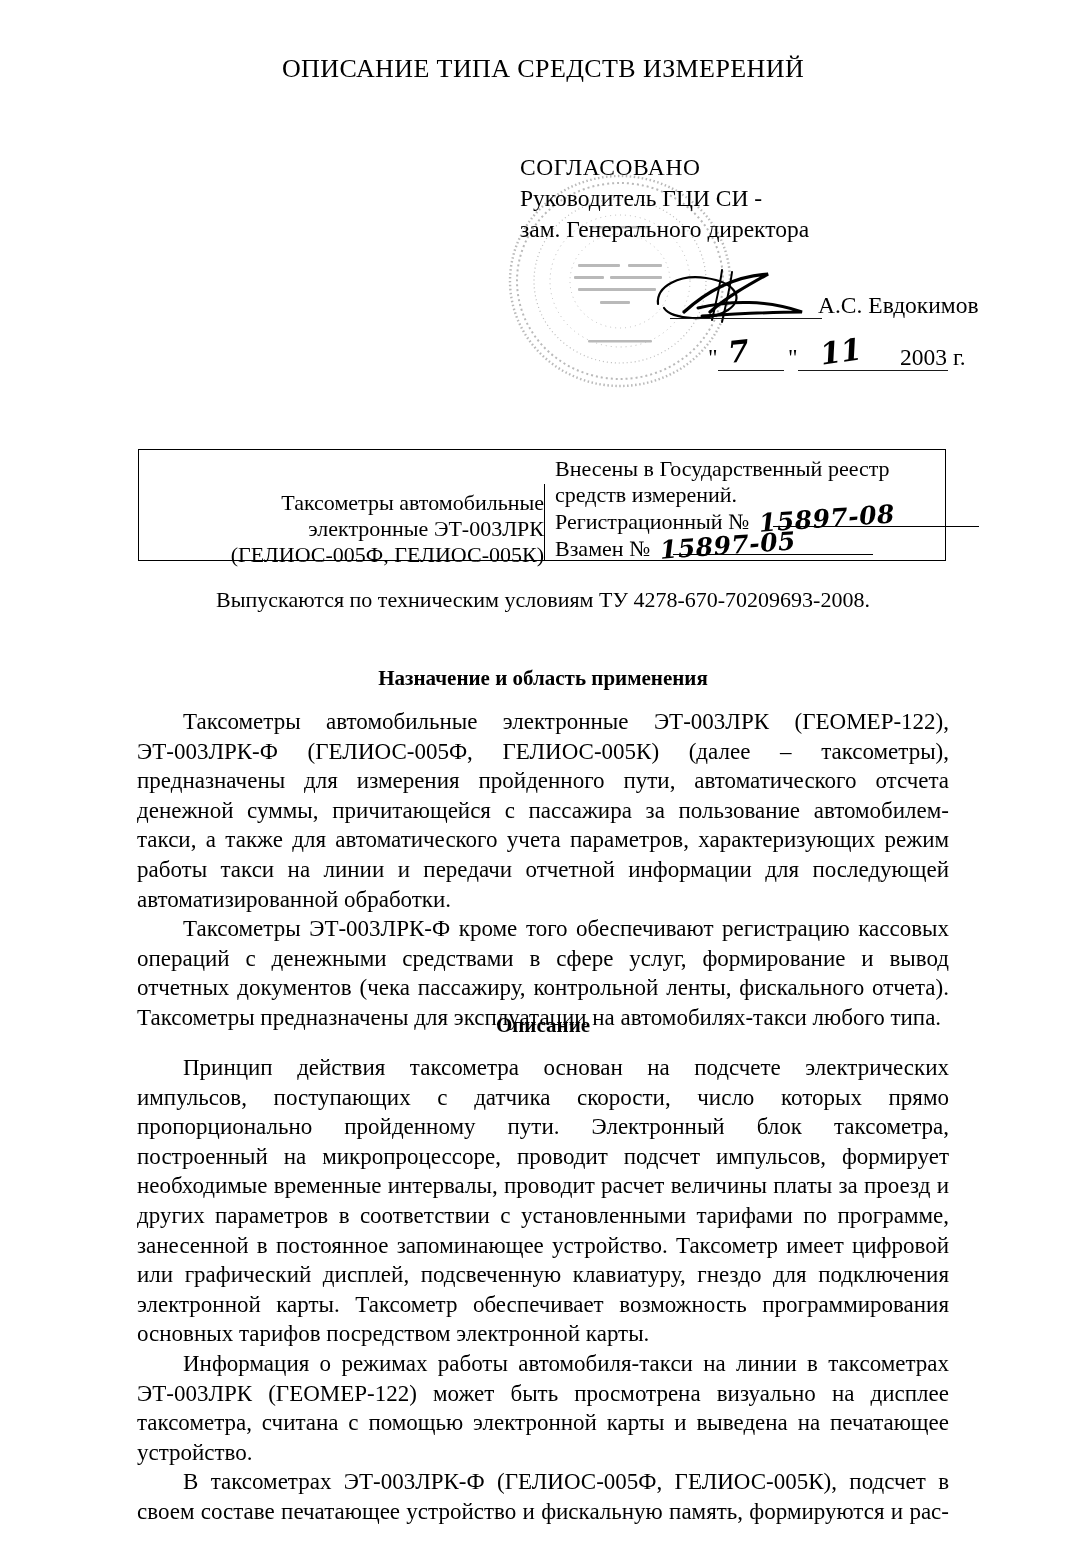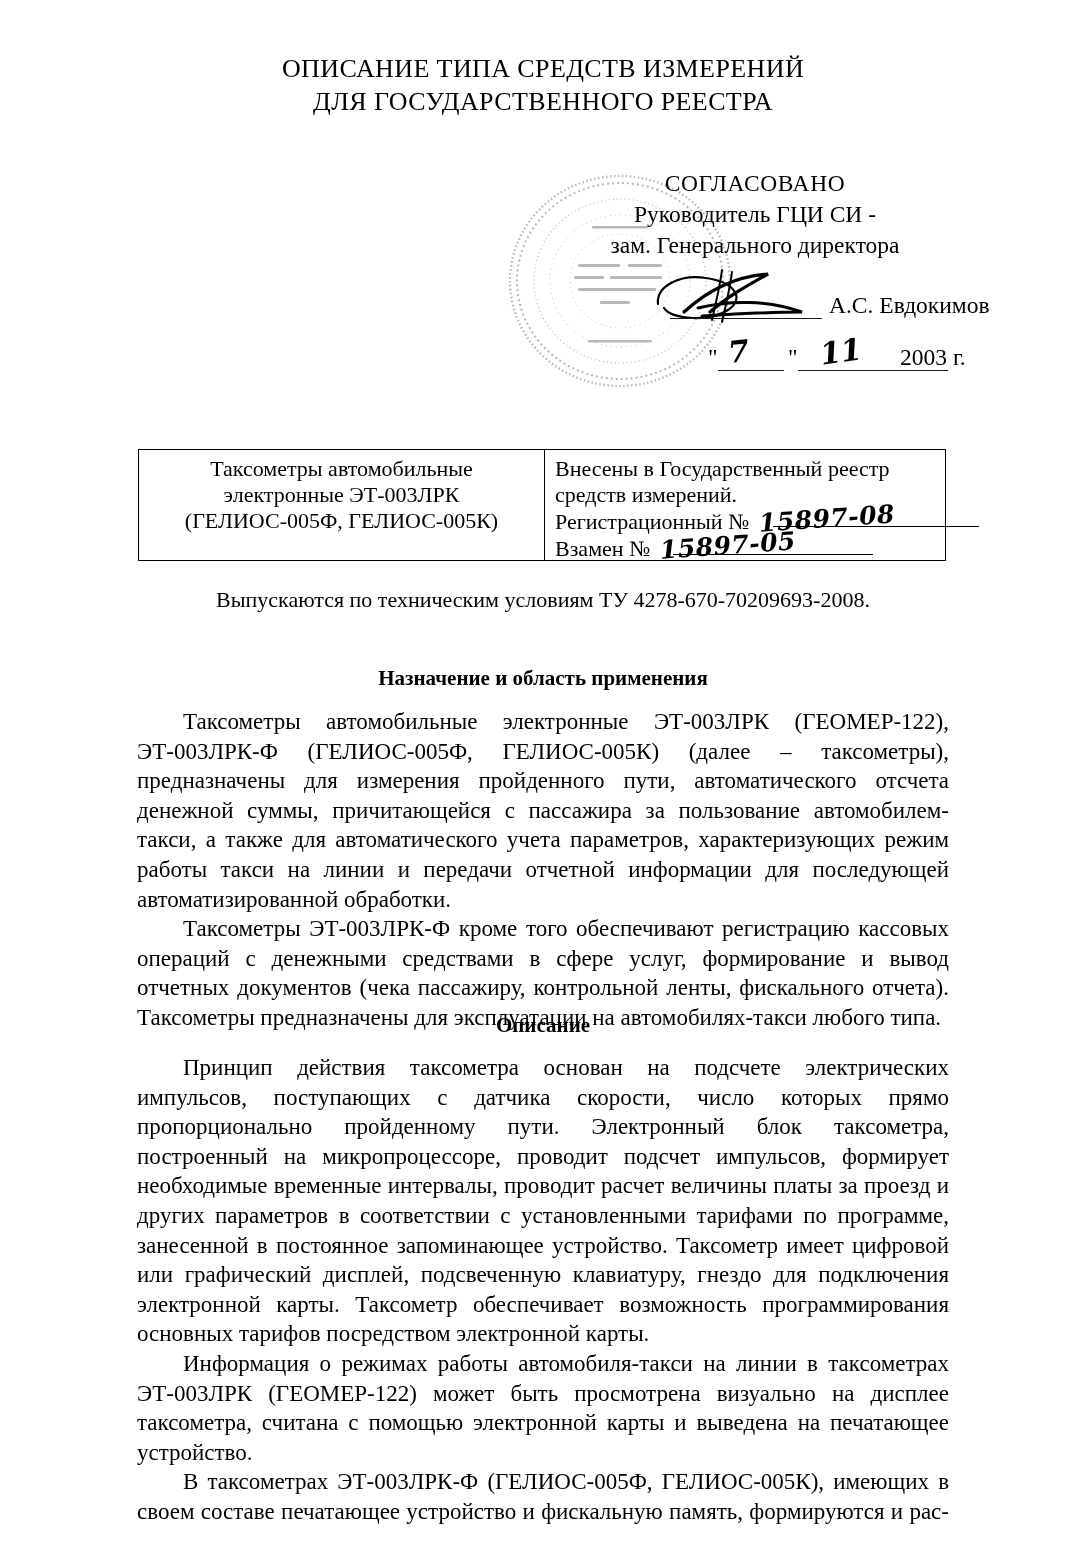--- a/index.html
+++ b/index.html
@@ -30,24 +30,24 @@
     font-size: 26px;
     line-height: 33px;
     letter-spacing: 0.4px;
     font-weight: 400;
   }
   .doc-title .line { display: block; white-space: nowrap; }
 
   
   .approval {
     position: absolute;
-    top: 168px;
+    top: 152px;
     left: 520px;
     width: 470px;
-    text-align: center;
+    text-align: left;
     font-size: 23.5px;
     line-height: 31px;
   }
   .approval .ln { display: block; white-space: nowrap; }
   .approval .ln.agreed { letter-spacing: 0.6px; }
 
   .sign-row {
     position: absolute;
     top: 290px;
     left: 520px;
@@ -56,21 +56,21 @@
   }
   .sign-line {
     position: absolute;
     left: 150px;
     top: 28px;
     width: 152px;
     border-bottom: 1.6px solid #1a1a1a;
   }
   .sign-name {
     position: absolute;
-    left: 309px;
+    left: 298px;
     top: 0px;
     font-size: 23.5px;
     line-height: 30px;
     white-space: nowrap;
     text-align: center;
   }
 
   
   .signature {
     position: absolute;
@@ -132,24 +132,25 @@
     width: 808px;
     height: 112px;
     border: 1.8px solid #000;
     box-sizing: border-box;
     display: flex;
   }
   .reg-left {
     width: 406px;
     box-sizing: border-box;
     border-right: 1.8px solid #000;
-    text-align: center;
+    text-align: right;
     font-size: 22px;
     line-height: 26px;
     padding-top: 6px;
+    margin-top: 34px;
   }
   .reg-left .ln { display: block; white-space: nowrap; }
   .reg-right {
     flex: 1;
     box-sizing: border-box;
     padding: 6px 0 0 10px;
     font-size: 22px;
     line-height: 26px;
     position: relative;
   }
@@ -221,21 +222,20 @@
     width: 100%;
   }
 </style>
 </head>
 <body>
 
 <div class="page">
 
   <div class="doc-title">
     <span class="line">ОПИСАНИЕ ТИПА СРЕДСТВ ИЗМЕРЕНИЙ</span>
-    <span class="line">ДЛЯ ГОСУДАРСТВЕННОГО РЕЕСТРА</span>
   </div>
 
   <svg class="seal" viewBox="0 0 228 218" aria-hidden="true">
     <g fill="none" stroke="#1a1a1a">
       <ellipse cx="114" cy="109" rx="110" ry="105" stroke-width="2.4" stroke-dasharray="1.5 2.5"></ellipse>
       <ellipse cx="114" cy="109" rx="103" ry="98" stroke-width="2" stroke-dasharray="2 3"></ellipse>
       <ellipse cx="114" cy="109" rx="86" ry="82" stroke-width="1.2" stroke-dasharray="1 3"></ellipse>
       <ellipse cx="114" cy="109" rx="70" ry="66" stroke-width="1" stroke-dasharray="1 4"></ellipse>
       <ellipse cx="114" cy="109" rx="50" ry="47" stroke-width="0.9" stroke-dasharray="1 4"></ellipse>
     </g>
@@ -301,16 +301,16 @@
   <div class="section-head h1">Назначение и область применения</div>
   <div class="body-block b1">
     <p>Таксометры автомобильные электронные ЭТ-003ЛРК (ГЕОМЕР-122), ЭТ-003ЛРК-Ф (ГЕЛИОС-005Ф, ГЕЛИОС-005К) (далее – таксометры), предназначены для измерения пройденного пути, автоматического отсчета денежной суммы, причитающейся с пассажира за пользование автомобилем-такси, а также для автоматического учета параметров, характеризующих режим работы такси на линии и передачи отчетной информации для последующей автоматизированной обработки.</p>
     <p>Таксометры ЭТ-003ЛРК-Ф кроме того обеспечивают регистрацию кассовых операций с денежными средствами в сфере услуг, формирование и вывод отчетных документов (чека пассажиру, контрольной ленты, фискального отчета). Таксометры предназначены для эксплуатации на автомобилях-такси  любого типа.</p>
   </div>
 
   <div class="section-head h2">Описание</div>
   <div class="body-block b2">
     <p>Принцип действия таксометра основан на подсчете электрических импульсов, поступающих с датчика скорости, число которых прямо пропорционально пройденному пути. Электронный блок таксометра, построенный на микропроцессоре, проводит подсчет импульсов, формирует необходимые временные интервалы, проводит расчет величины платы за проезд и других параметров в соответствии с установленными тарифами по программе, занесенной в постоянное запоминающее устройство. Таксометр имеет цифровой или графический дисплей, подсвеченную клавиатуру, гнездо для подключения электронной карты. Таксометр обеспечивает возможность программирования основных тарифов посредством электронной карты.</p>
     <p>Информация о режимах работы автомобиля-такси на линии в таксометрах ЭТ-003ЛРК (ГЕОМЕР-122) может быть просмотрена визуально на дисплее таксометра, считана с помощью электронной карты и выведена на печатающее устройство.</p>
-    <p class="last-open">В таксометрах ЭТ-003ЛРК-Ф (ГЕЛИОС-005Ф, ГЕЛИОС-005К), имеющих в своем составе печатающее устройство и фискальную память, формируются и рас-</p>
+    <p class="last-open">В таксометрах ЭТ-003ЛРК-Ф (ГЕЛИОС-005Ф, ГЕЛИОС-005К), подсчет в своем составе печатающее устройство и фискальную память, формируются и рас-</p>
   </div>
 
 </div>
 
 </body></html>

